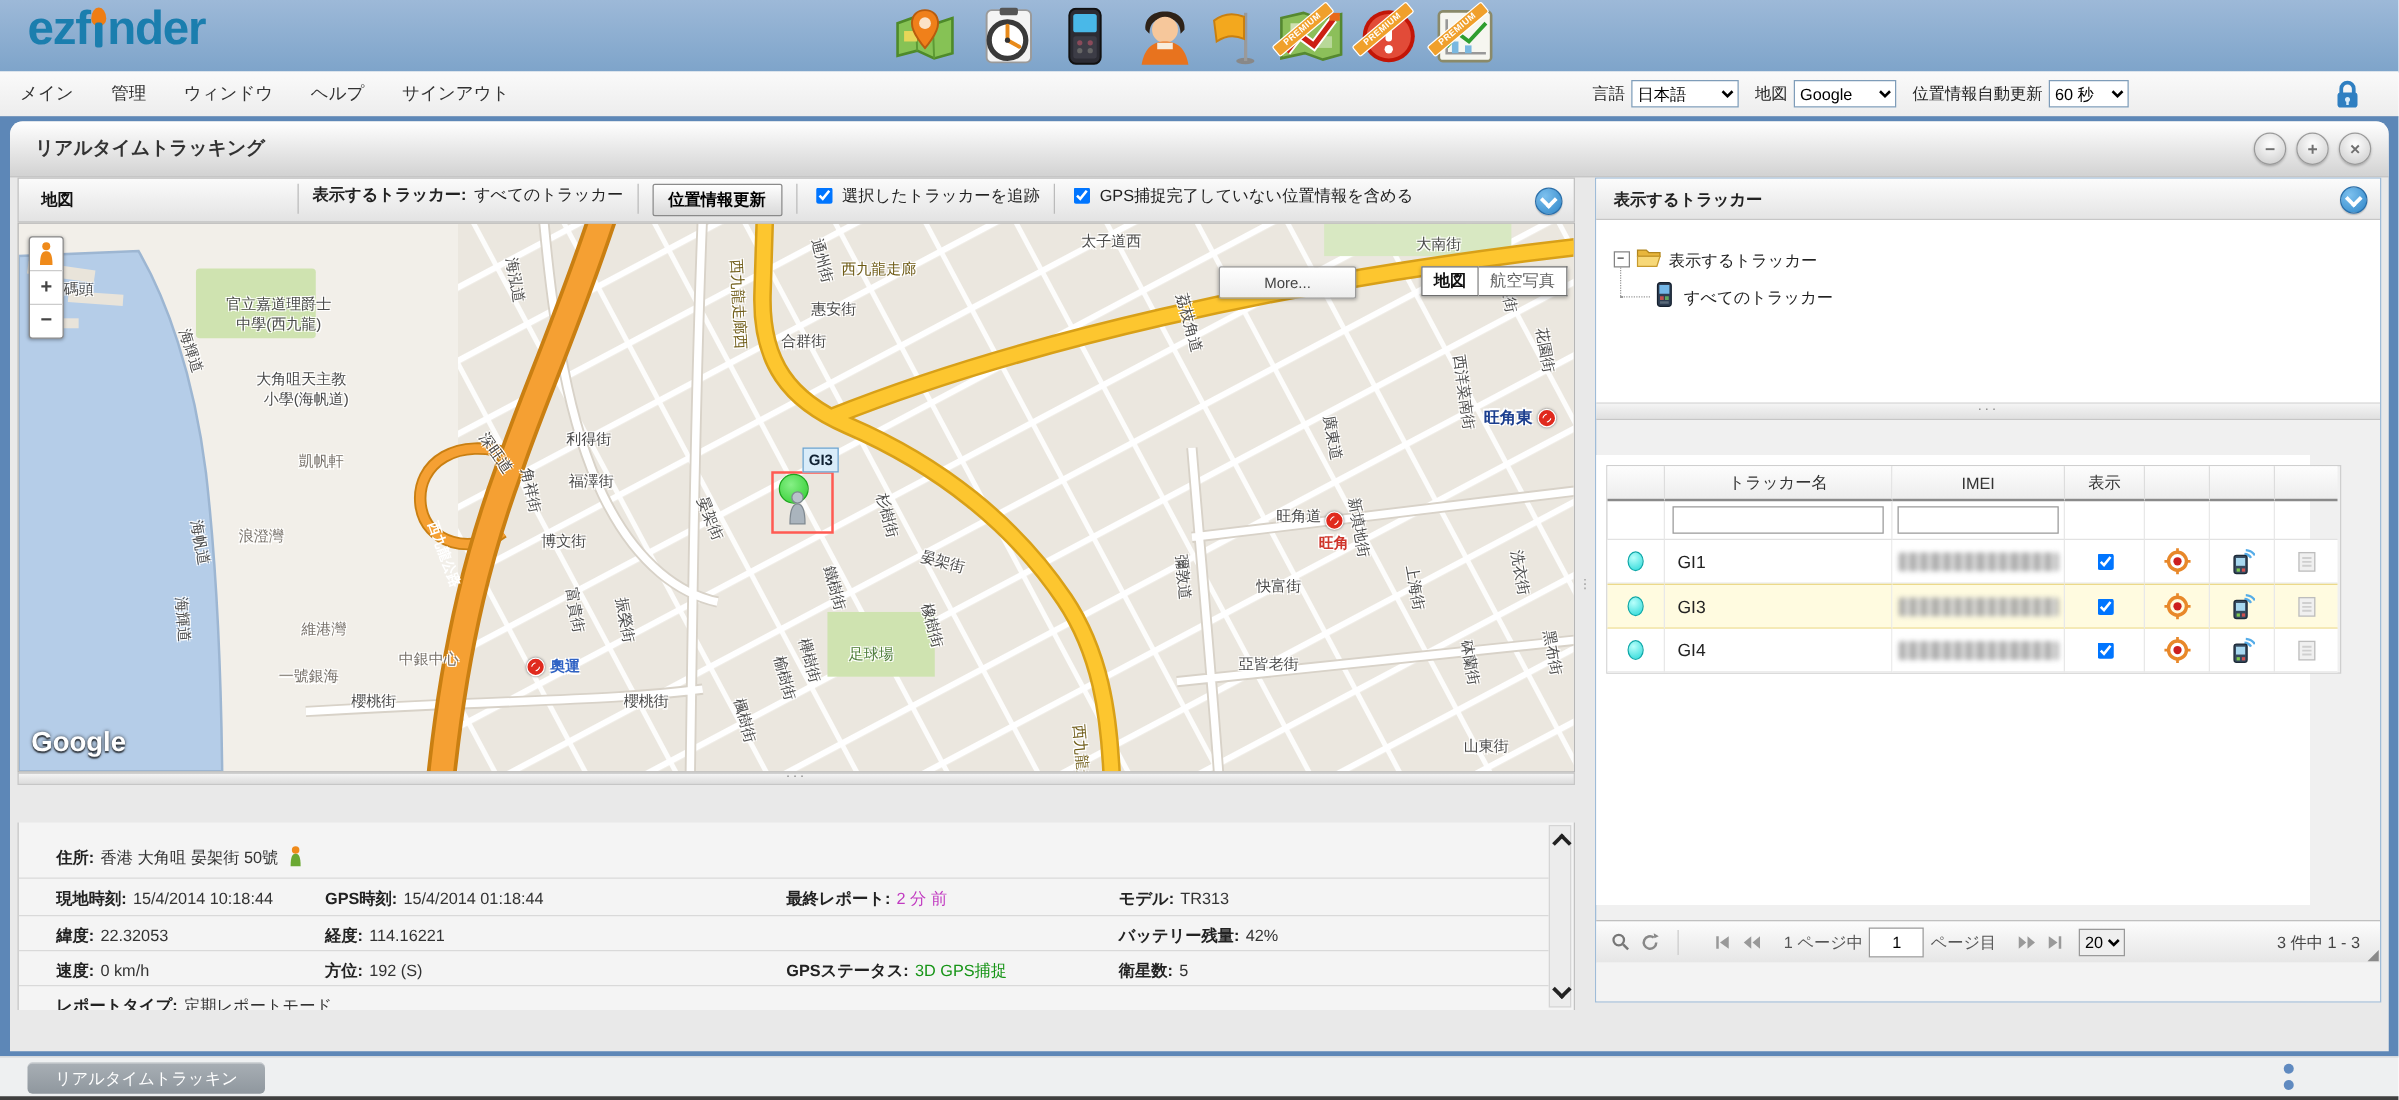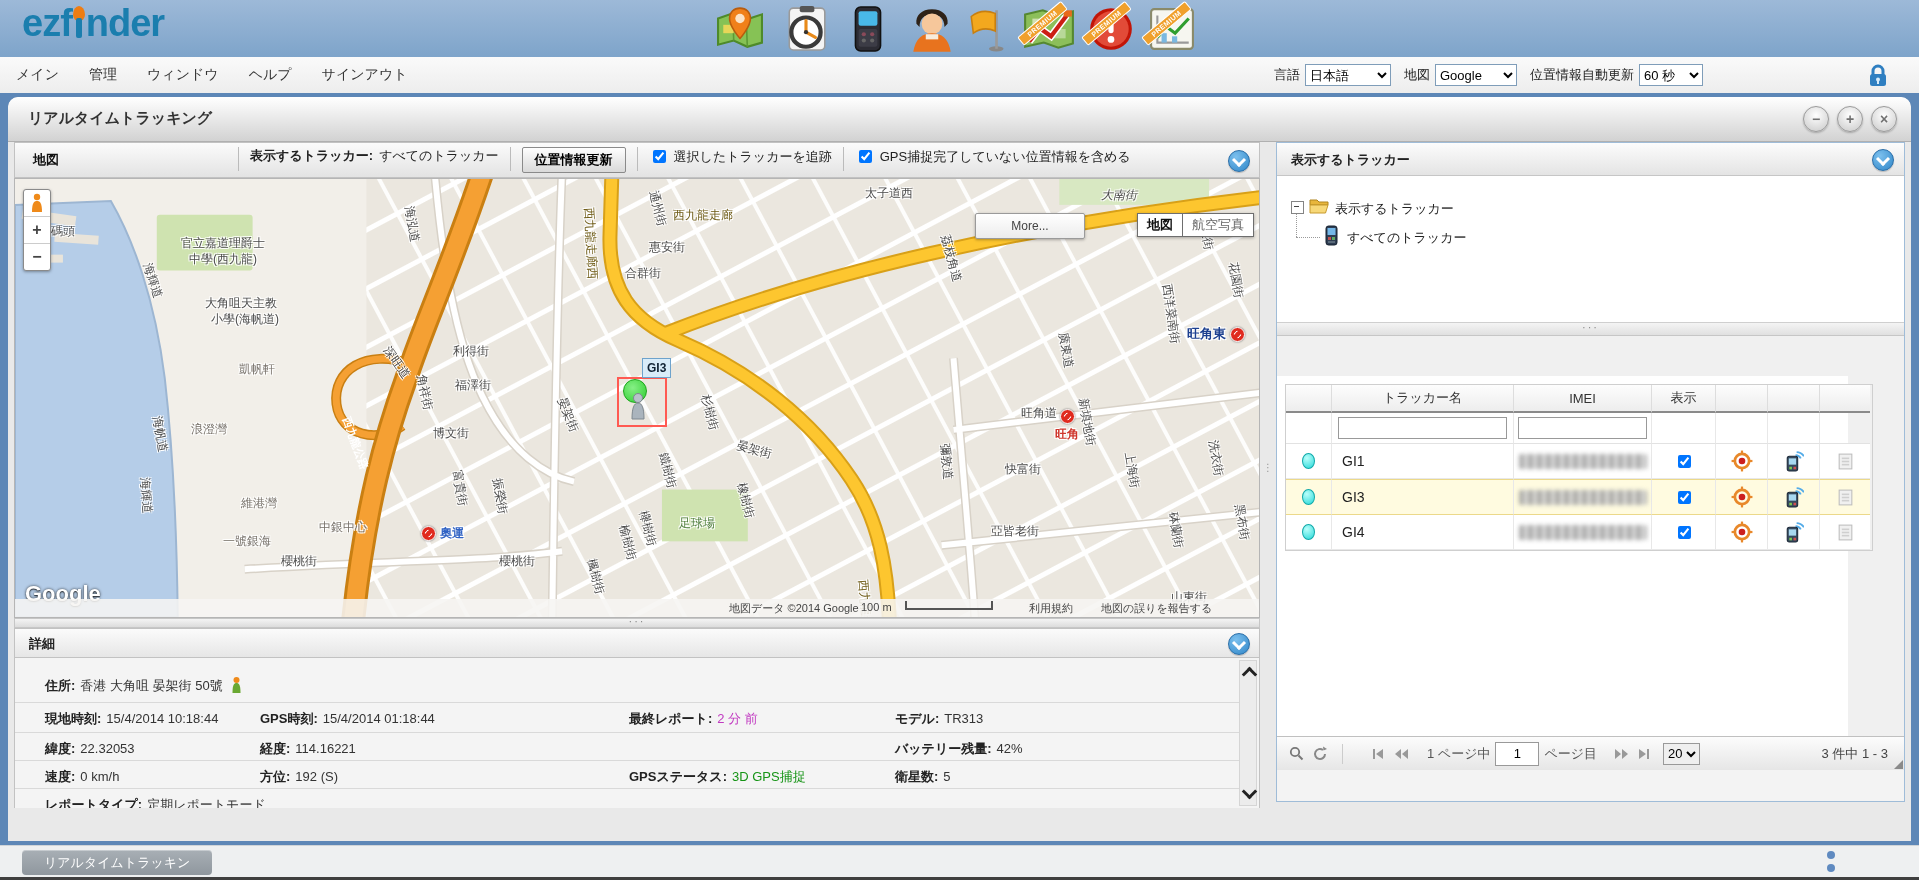--- a/index.html
+++ b/index.html
@@ -141,21 +141,21 @@
           border-bottom:1px solid #c6c6c6;box-sizing:border-box;text-align:center;line-height:8px;color:#888;
           font-size:11px;letter-spacing:2px;cursor:row-resize}
   .rtabs{position:absolute;left:0;top:193px;width:100%;height:40px;box-sizing:border-box;
          background:linear-gradient(#f4f4f4,#e8e8e8);border-bottom:1px solid #aeb6bd;
          display:flex;align-items:flex-end;gap:5px;padding:0 0 0 8px}
   .tab{height:30px;padding:0 18px;border:1px solid #a8a8a8;border-bottom:none;border-radius:6px 6px 0 0;
        background:linear-gradient(#f0f0f0,#dcdcdc);display:flex;align-items:center;font-size:13px;color:#444;cursor:pointer}
   .tab.active{background:linear-gradient(#ffffff,#f3f3f3);color:#111}
   .tab.search{padding:0 14px}
   .rtabs .chev{position:absolute;right:10px;top:10px}
-  .rtable-zone{position:absolute;left:0;top:233px;width:571px;height:360px;background:#fff}
+  .rtable-zone{position:absolute;left:0;top:221px;width:571px;height:360px;background:#fff}
   .gtable{position:absolute;left:8px;top:8px;width:586px;border:1px solid #cfcfcf}
   .grow{display:grid;grid-template-columns:46px 182px 138px 64px 52px 52px 50px}
   .gh{height:26px;background:linear-gradient(#fdfdfd,#ededed);border-bottom:2px solid #8a8a8a;
       border-right:1px solid #ddd;display:flex;align-items:center;justify-content:center;font-size:13px;color:#333}
   .gf{height:30px;border-bottom:1px solid #e2e2e2;border-right:1px solid #e8e8e8;display:flex;align-items:center;
       justify-content:center}
   .gf input{width:90%;height:18px;border:1px solid #999;font-size:12px}
   .gc{height:34px;border-bottom:1px solid #e8e8e8;border-right:1px solid #e8e8e8;display:flex;align-items:center;
       justify-content:center;background:#fff}
   .gc.name{justify-content:flex-start;padding-left:10px;font-size:14px;cursor:pointer}
@@ -395,21 +395,21 @@
             <span class="mlabel" style="left: 584px; top: 378px; transform: rotate(75deg);">楓樹街</span>
             <span class="mlabel" style="left: 616px; top: 344px; transform: rotate(75deg);">榆樹街</span>
             <span class="mlabel park" style="left: 664px; top: 336px;">足球場</span>
             <span class="mlabel yellow" style="left: 582px; top: 28px; transform: rotate(87deg);">西九龍走廊西</span>
             <span class="mlabel yellow" style="left: 658px; top: 28px;">西九龍走廊</span>
             <span class="mlabel" style="left: 646px; top: 10px; transform: rotate(75deg);">通州街</span>
             <span class="mlabel" style="left: 634px; top: 60px;">惠安街</span>
             <span class="mlabel" style="left: 610px; top: 86px;">合群街</span>
             <span class="mlabel" style="left: 850px; top: 6px;">太子道西</span>
             <span class="mlabel" style="left: 938px; top: 54px; transform: rotate(75deg);">荔枝角道</span>
-            <span class="mlabel" style="left: 1086px; top: 8px; font-style: italic;">大南街</span>
+            <span class="mlabel" style="left: 1118px; top: 8px;">大南街</span>
             <span class="mlabel" style="left: 1006px; top: 226px;">旺角道</span>
             <span class="mlabel" style="left: 990px; top: 282px;">快富街</span>
             <span class="mlabel" style="left: 976px; top: 344px;">亞皆老街</span>
             <span class="mlabel" style="left: 1156px; top: 410px;">山東街</span>
             <span class="mlabel yellow" style="left: 856px; top: 400px; transform: rotate(85deg);">西九龍走廊西</span>
             <span class="mlabel" style="left: 938px; top: 264px; transform: rotate(85deg);">彌敦道</span>
             <span class="mlabel" style="left: 1076px; top: 218px; transform: rotate(80deg);">新填地街</span>
             <span class="mlabel" style="left: 1122px; top: 272px; transform: rotate(80deg);">上海街</span>
             <span class="mlabel" style="left: 1056px; top: 152px; transform: rotate(80deg);">廣東道</span>
             <span class="mlabel" style="left: 1196px; top: 34px; transform: rotate(80deg);">通菜街</span>
@@ -452,35 +452,24 @@
         </div>
         <div class="cell">+</div>
         <div class="cell">−</div>
       </div>
       <div class="more-btn">More...</div>
       <div class="maptype">
         <div class="mt sel">地図</div>
         <div class="mt">航空写真</div>
       </div>
       <div class="google-logo">Google</div>
-      <div class="attrib">
-        <span style="left:714px">地図データ ©2014 Google</span>
-        <span style="left:846px">100 m</span>
-        <span class="scale-bar"></span>
-        <span style="left:1014px">利用規約</span>
-        <span style="left:1086px">地図の誤りを報告する</span>
-      </div>
     </div>
 
     <div class="hsplit">···</div>
 
-    <div class="details-hdr">
-      <span class="dt">詳細</span>
-      <span class="chev" style="position:absolute;right:9px;top:4px"></span>
-    </div>
     <div class="details-body">
       <div class="dfield" style="left:30px;top:18px">
         <span class="fl">住所:</span><span class="fv">香港 大角咀 晏架街 50號</span>
         <svg style="vertical-align:-4px;margin-left:4px" width="13" height="18" viewBox="0 0 13 18">
               <circle cx="6.5" cy="4" r="3" fill="#ef8a1a"></circle>
               <path d="M2.5 17 C2.5 9 4 7 6.5 7 C9 7 10.5 9 10.5 17 Z" fill="#6aa832"></path>
             </svg>
       </div>
       <div class="dsep" style="top:44px"></div>
       <div class="dsep" style="top:74px"></div>

